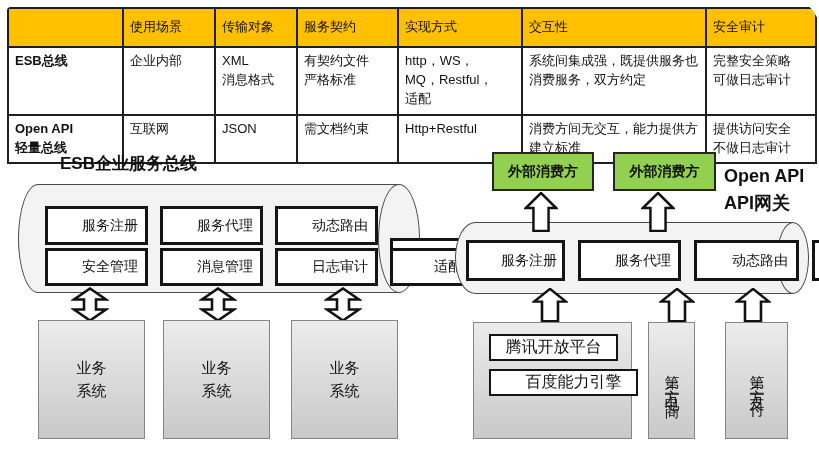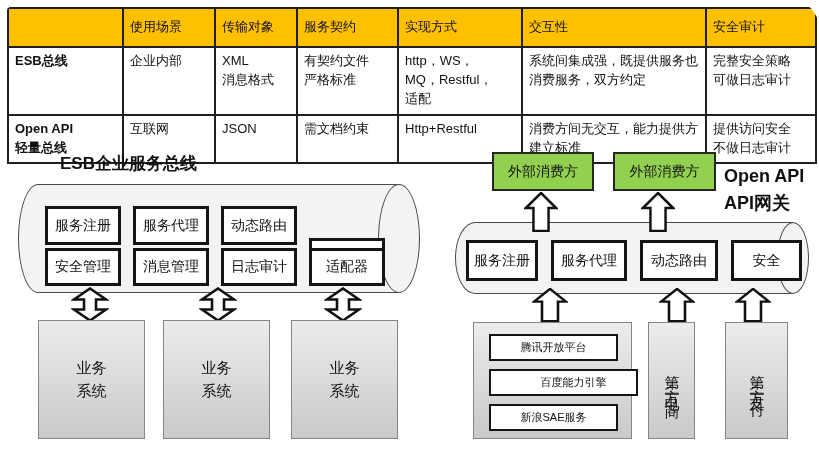--- a/index.html
+++ b/index.html
@@ -17,42 +17,42 @@
   tr.r2 td{height:36px;}
 
   
   .cyl-body{position:absolute;background:#f3f3f3;border:1.5px solid #4a4a4a;border-right:none;
             border-top-left-radius:20px 50%;border-bottom-left-radius:20px 50%;}
   .cyl-cap{position:absolute;background:#f3f3f3;border:1.5px solid #4a4a4a;border-radius:50%;}
 
   
   .mrow{position:absolute;display:flex;gap:12px;}
   .mbox{background:#fff;border:3px solid #141414;display:flex;align-items:center;
-        justify-content:center;font-size:14px;white-space:nowrap;}
+        justify-content:center;font-size:14px;white-space:nowrap;padding-left:27px;}
 
   
   .esb-title{position:absolute;left:60px;top:152px;width:320px;text-align:left;
              font-size:17px;font-weight:bold;}
   .oapi-title{position:absolute;left:724px;top:163px;font-size:18px;font-weight:bold;
               line-height:27px;white-space:pre-line;}
 
   
   .graybox{position:absolute;background:linear-gradient(180deg,#ececec 0%,#c9c9c9 100%);
            border:1.5px solid #858585;display:flex;align-items:center;justify-content:center;}
   .sysbox{font-size:15px;text-align:center;white-space:pre-line;line-height:1.5;}
   .vtext{writing-mode:vertical-rl;font-size:15px;letter-spacing:7px;}
 
   
   .greenbox{position:absolute;background:#92D050;border:2px solid #262626;height:35px;
-            display:flex;align-items:center;justify-content:center;font-size:14px;}
+            display:flex;align-items:center;justify-content:center;font-size:14px;font-weight:bold;}
 
   
   .platbox{position:absolute;left:15px;width:125px;height:23px;background:#fff;
            border:2px solid #141414;display:flex;align-items:center;justify-content:center;
-           font-size:11px;}
+           font-size:16px;}
 
   .arrow{position:absolute;}
   .arrow polygon{fill:#fff;stroke:#111;stroke-width:2.6;stroke-linejoin:miter;}
 </style>
 </head>
 <body>
 
 <div class="stage">
 
   <table class="cmp">
@@ -166,19 +166,18 @@
   <svg class="arrow" style="left:659px;top:288px;" width="36" height="34" viewBox="0 0 36 40" preserveAspectRatio="none">
     <polygon points="18,1 34,16 26,16 26,39 10,39 10,16 2,16"></polygon>
     </svg>
   <svg class="arrow" style="left:735px;top:288px;" width="36" height="34" viewBox="0 0 36 40" preserveAspectRatio="none">
     <polygon points="18,1 34,16 26,16 26,39 10,39 10,16 2,16"></polygon>
     </svg>
 
   <div class="graybox" style="left:473px;top:322px;width:157px;height:115px;display:block;">
     <div class="platbox" style="top:11px;">腾讯开放平台</div>
     <div class="platbox" style="top:46px;padding-left:20px;">百度能力引擎</div>
-    <div class="platbox" style="top:81px;">新浪SAE服务</div>
   </div>
 
   <div class="graybox vtext" style="left:648px;top:322px;width:45px;height:115px;">第三方电商</div>
   <div class="graybox vtext" style="left:725px;top:322px;width:61px;height:115px;">第三方支付</div>
 
 </div>
 
 </body></html>

